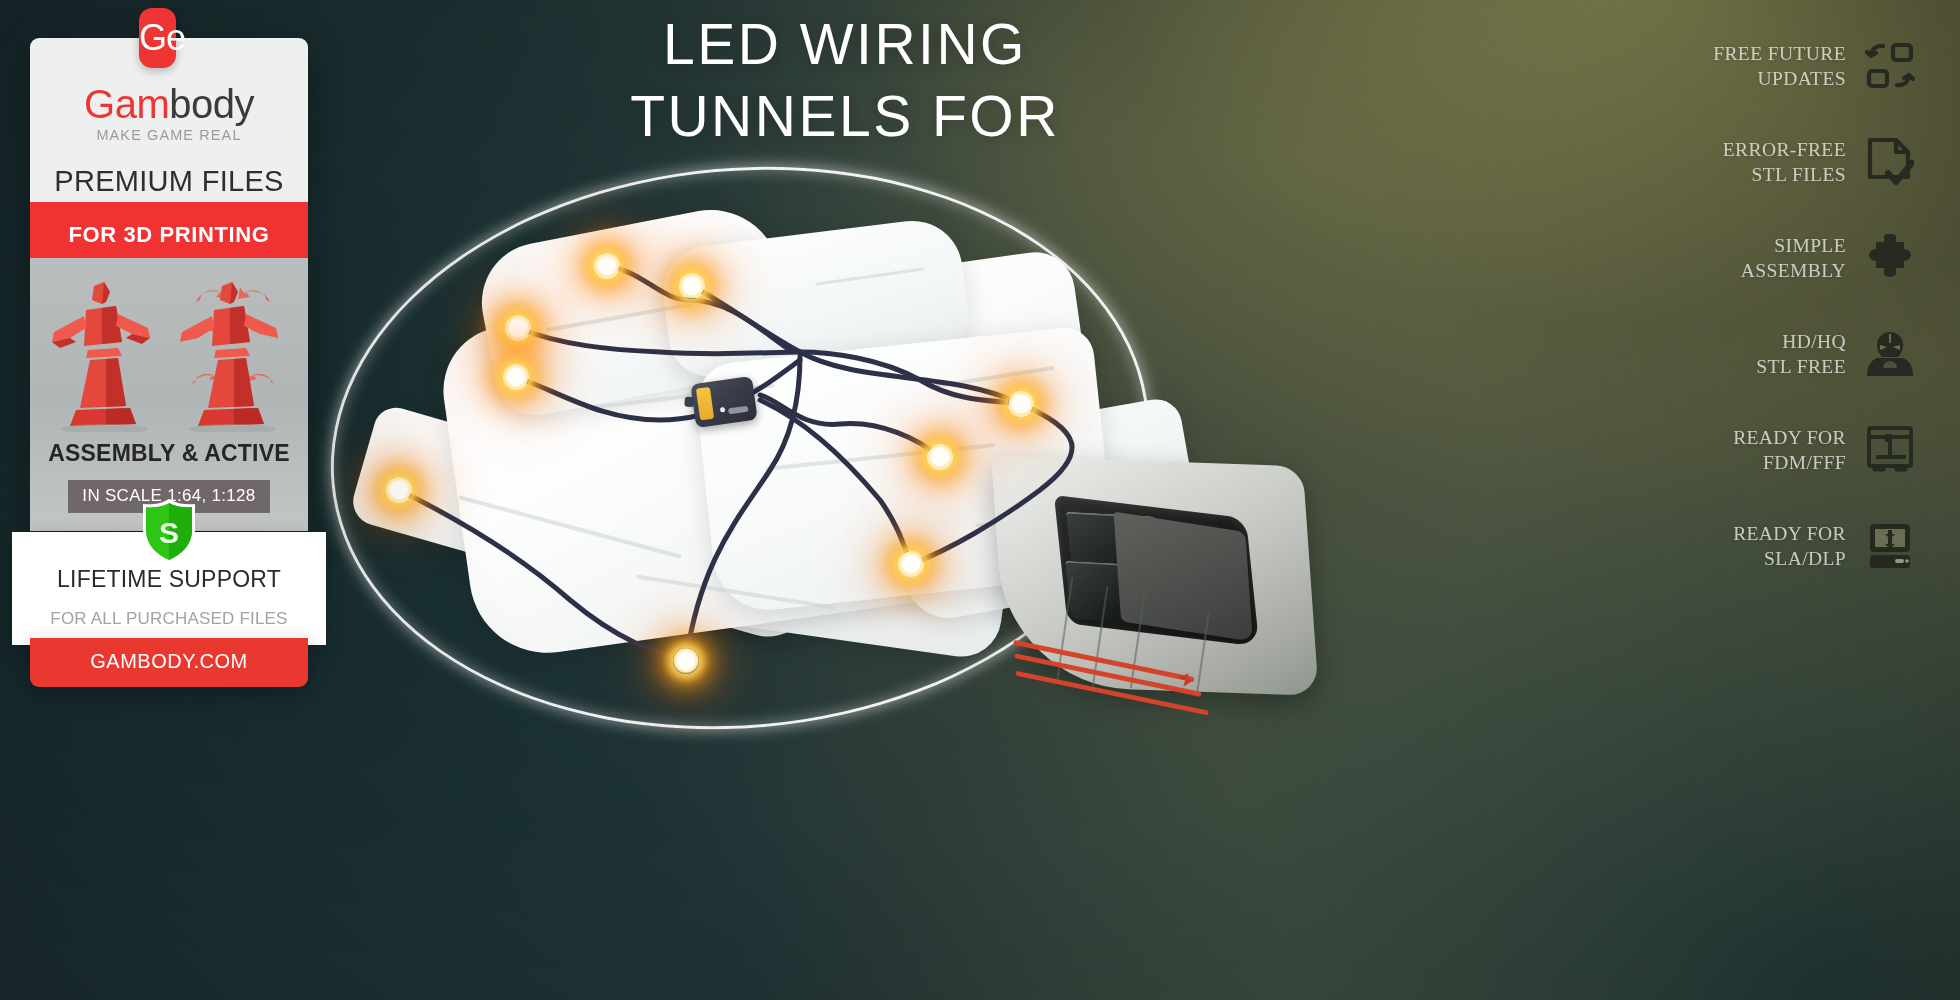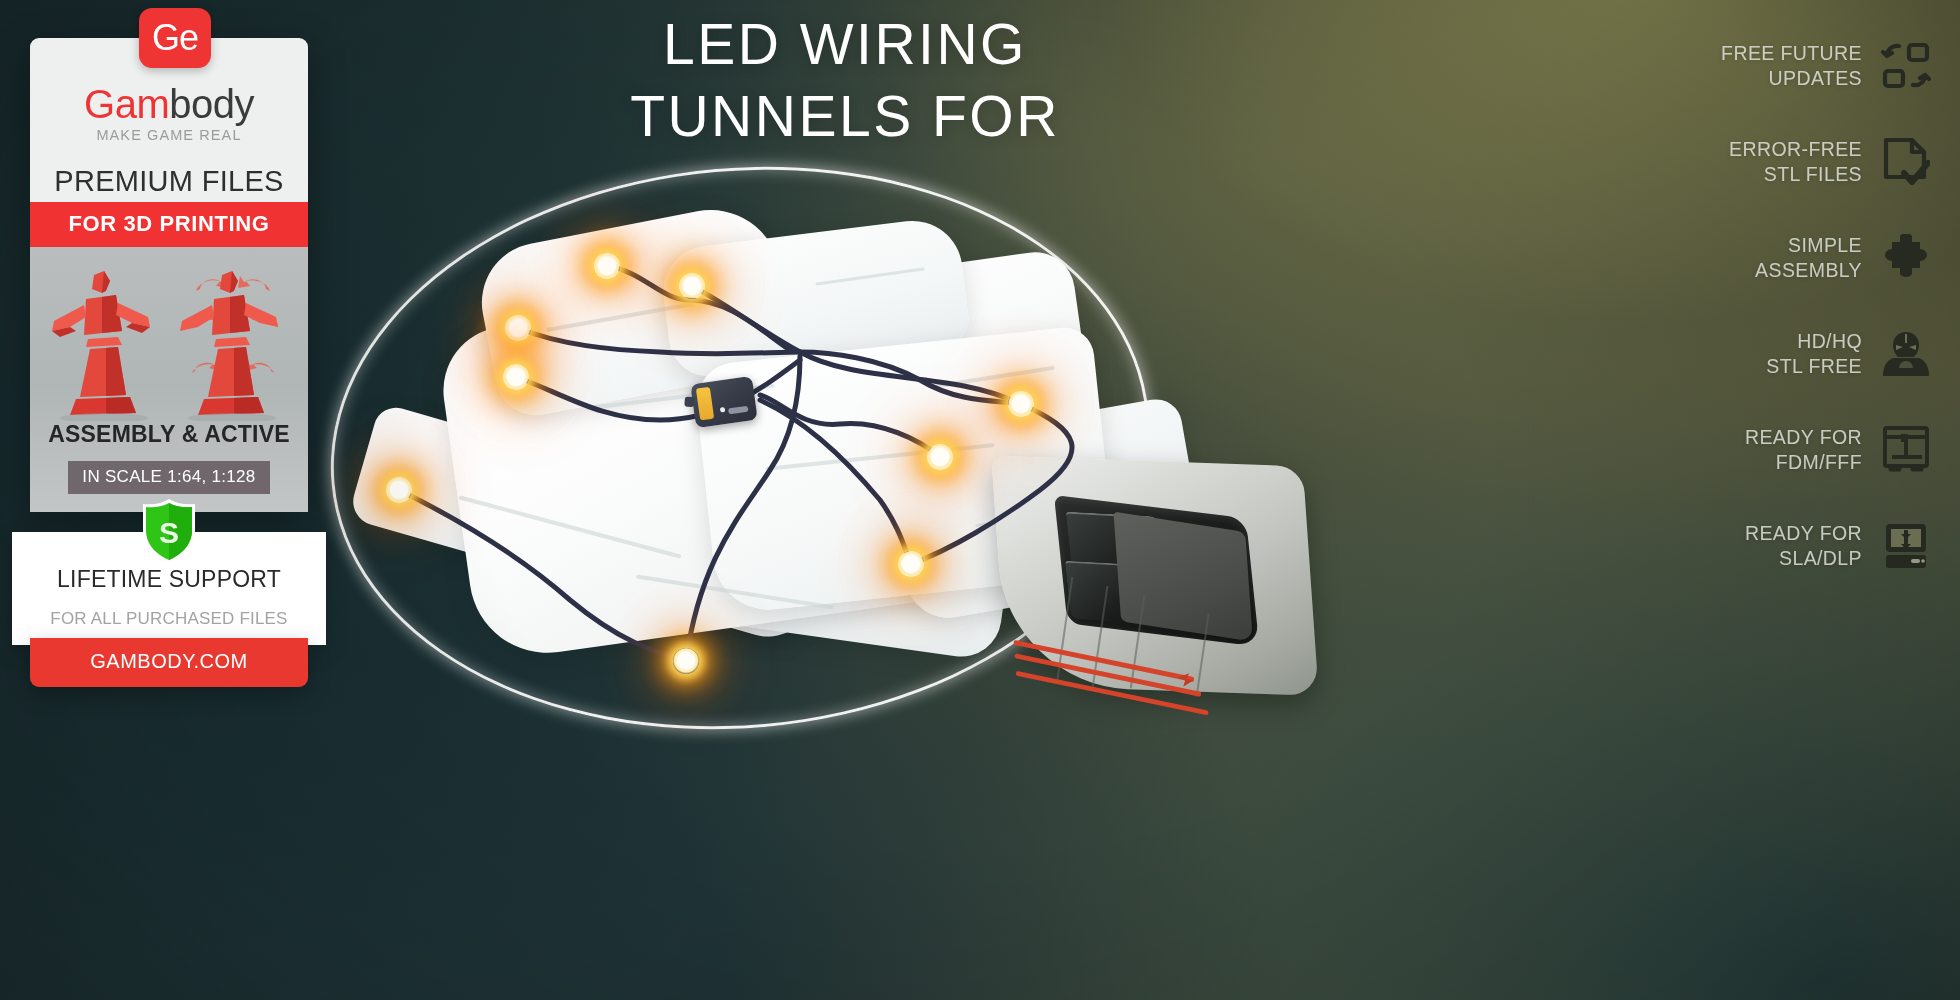--- a/index.html
+++ b/index.html
@@ -297,21 +297,21 @@
     left: 30px; top: 38px;
     width: 278px;
     border-radius: 9px 9px 0 0;
     overflow: visible;
     box-shadow: 0 10px 36px rgba(0,0,0,0.34);
   }
   .card-logo-badge {
     position: absolute;
     left: 50%; top: -30px;
     margin-left: -30px;
-    width: 72px; height: 60px;
+    width: 37px; height: 60px;
     border-radius: 13px;
     background: #ef3434;
     color: #fff;
     font-size: 36px;
     font-weight: 400;
     line-height: 60px;
     text-align: center;
     letter-spacing: -1px;
     z-index: 4;
     box-shadow: 0 3px 10px rgba(0,0,0,0.25);
@@ -343,38 +343,38 @@
     letter-spacing: 0.3px;
     padding: 10px 0 4px;
   }
   .redbar {
     background: #f03232;
     color: #fff;
     font-size: 22px;
     font-weight: 700;
     letter-spacing: 0.6px;
     text-align: center;
-    padding: 9px 0 10px;
+    padding: 20px 0 10px;
   }
   .card-mid {
     background: linear-gradient(180deg, #b9bdbd 0%, #b0b5b5 52%, #c3c6c6 100%);
     padding: 14px 0 18px;
     text-align: center;
     position: relative;
   }
   .figures {
     height: 160px;
     position: relative;
   }
   .assembly-title {
     font-size: 23px;
     font-weight: 700;
     color: #262626;
     letter-spacing: 0.2px;
-    margin-top: 0;
+    margin-top: 8px;
   }
   .scale-pill {
     display: inline-block;
     margin-top: 13px;
     background: rgba(92,80,86,0.80);
     color: #ffffff;
     font-size: 17px;
     padding: 6px 14px 7px;
     letter-spacing: 0.3px;
   }
@@ -413,22 +413,23 @@
     font-size: 20px;
     letter-spacing: 0.5px;
     padding: 12px 0 14px;
     border-radius: 0 0 9px 9px;
     box-shadow: 0 8px 22px rgba(0,0,0,0.28);
   }
 
   
   .features {
     position: absolute;
-    right: 28px; top: 18px;
+    right: 44px; top: 18px;
     width: 230px;
+    font-family: Liberation Serif, serif;
   }
   .feature {
     display: flex;
     align-items: center;
     justify-content: flex-end;
     gap: 18px;
     height: 96px;
   }
   .feature-label {
     text-align: right;

